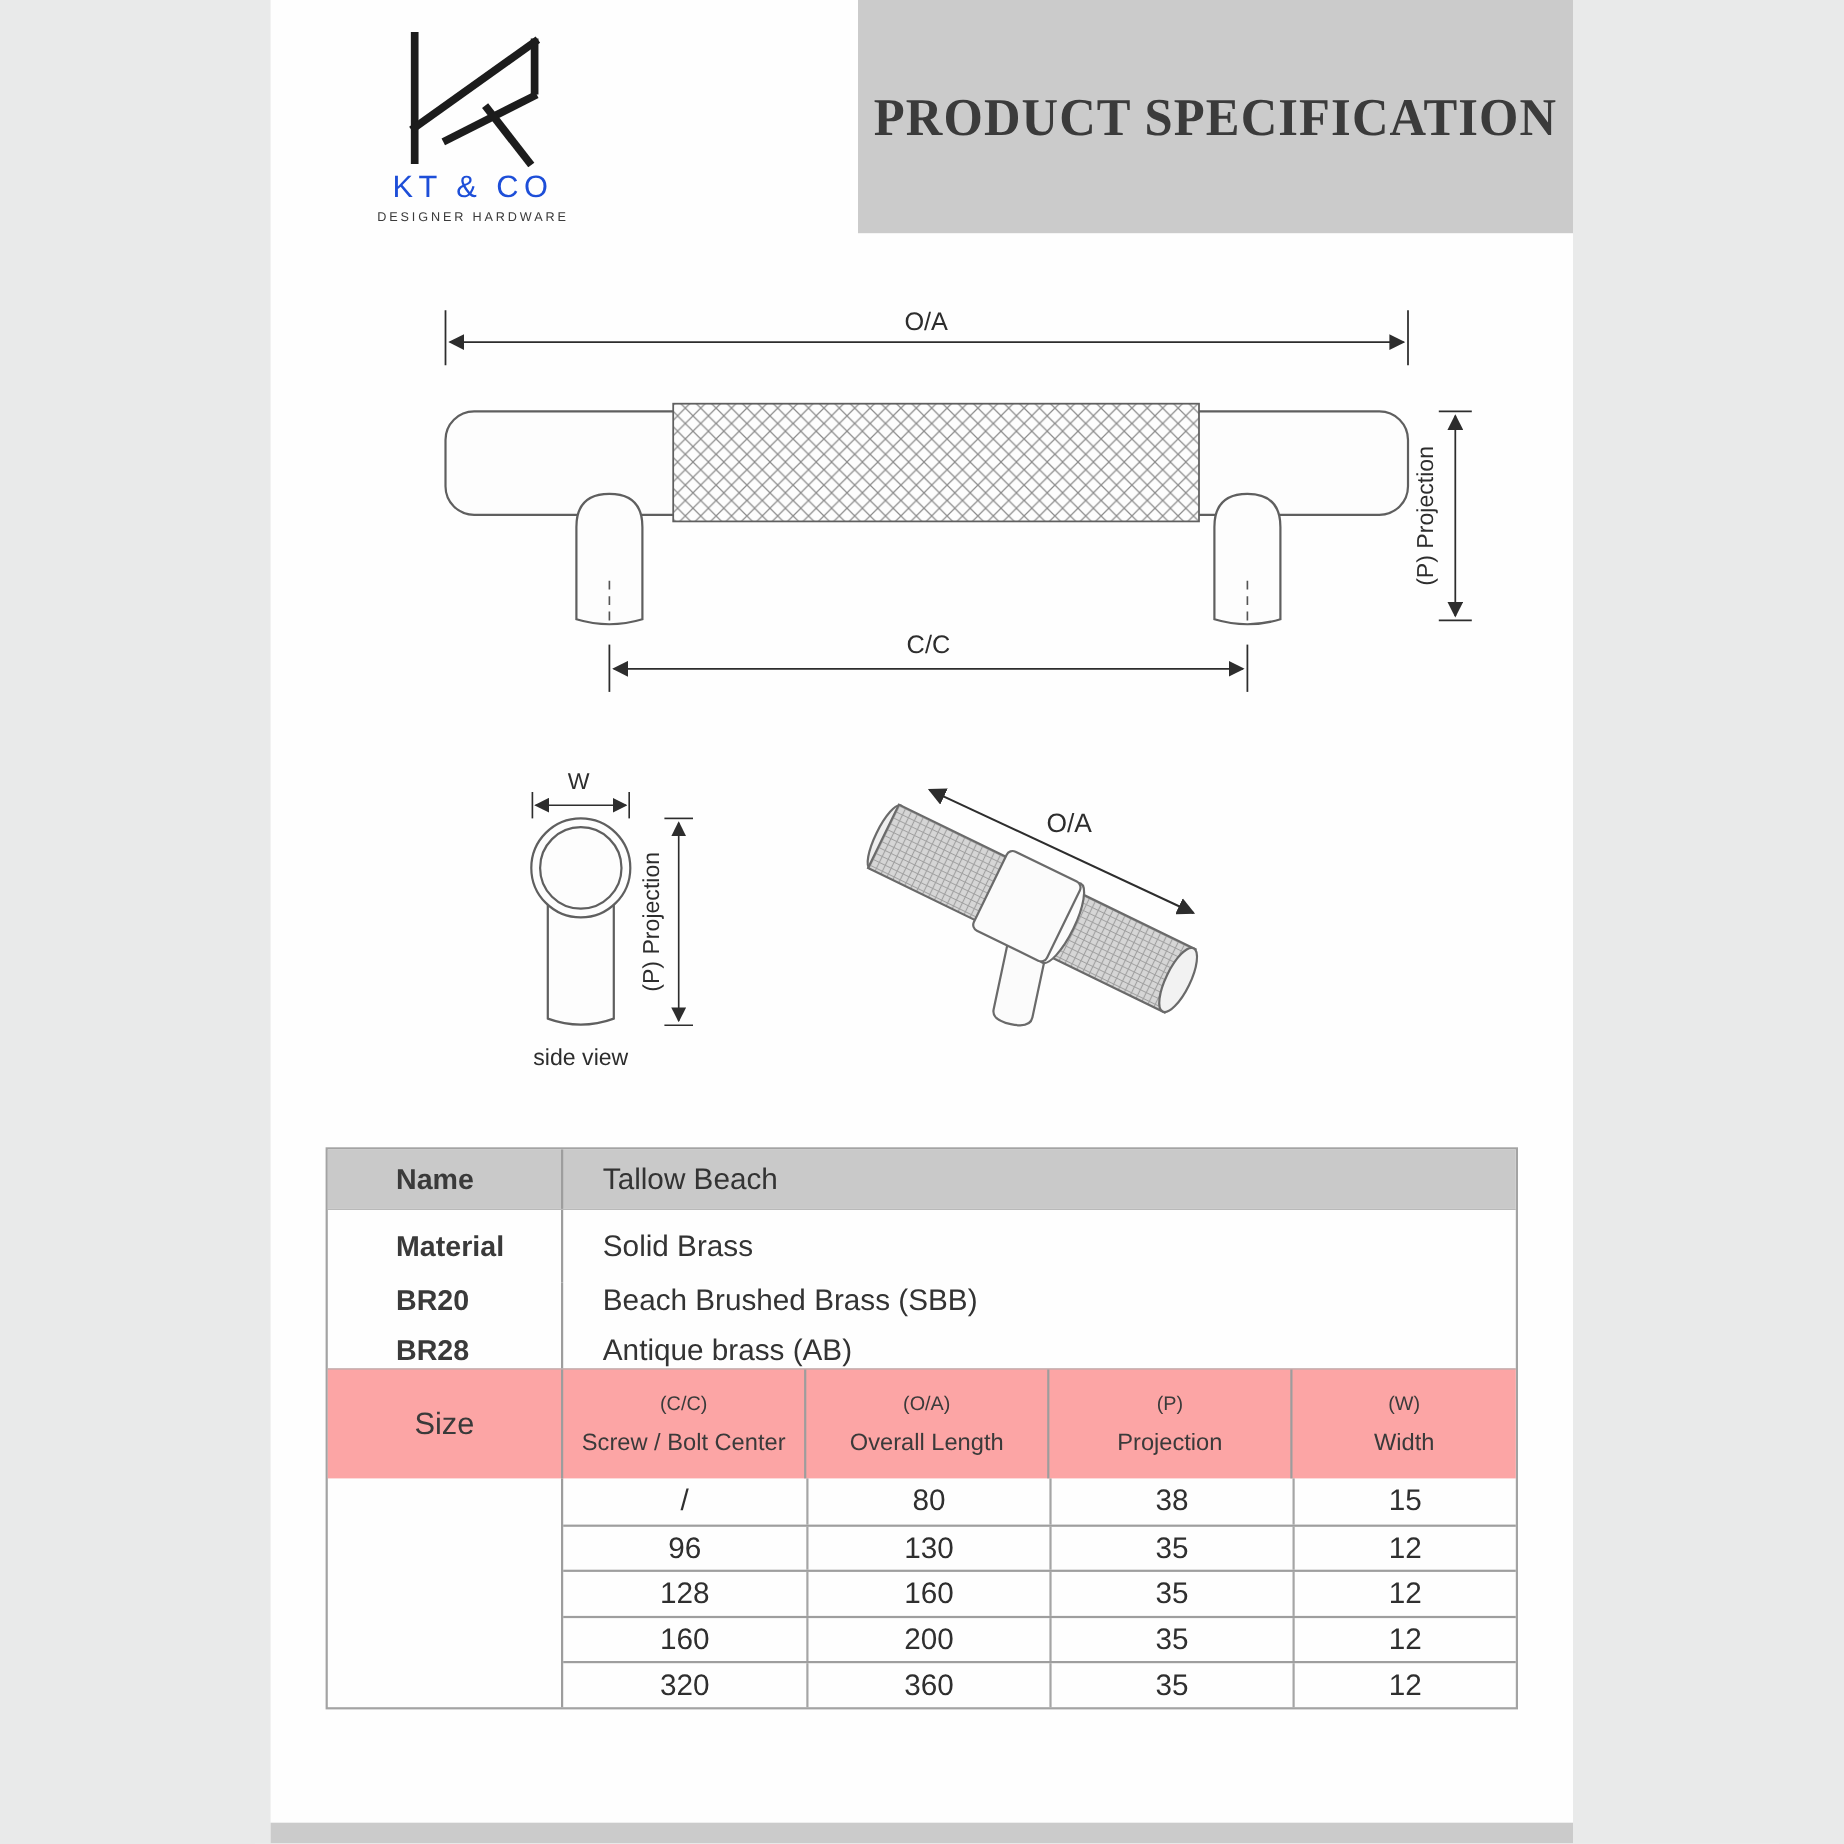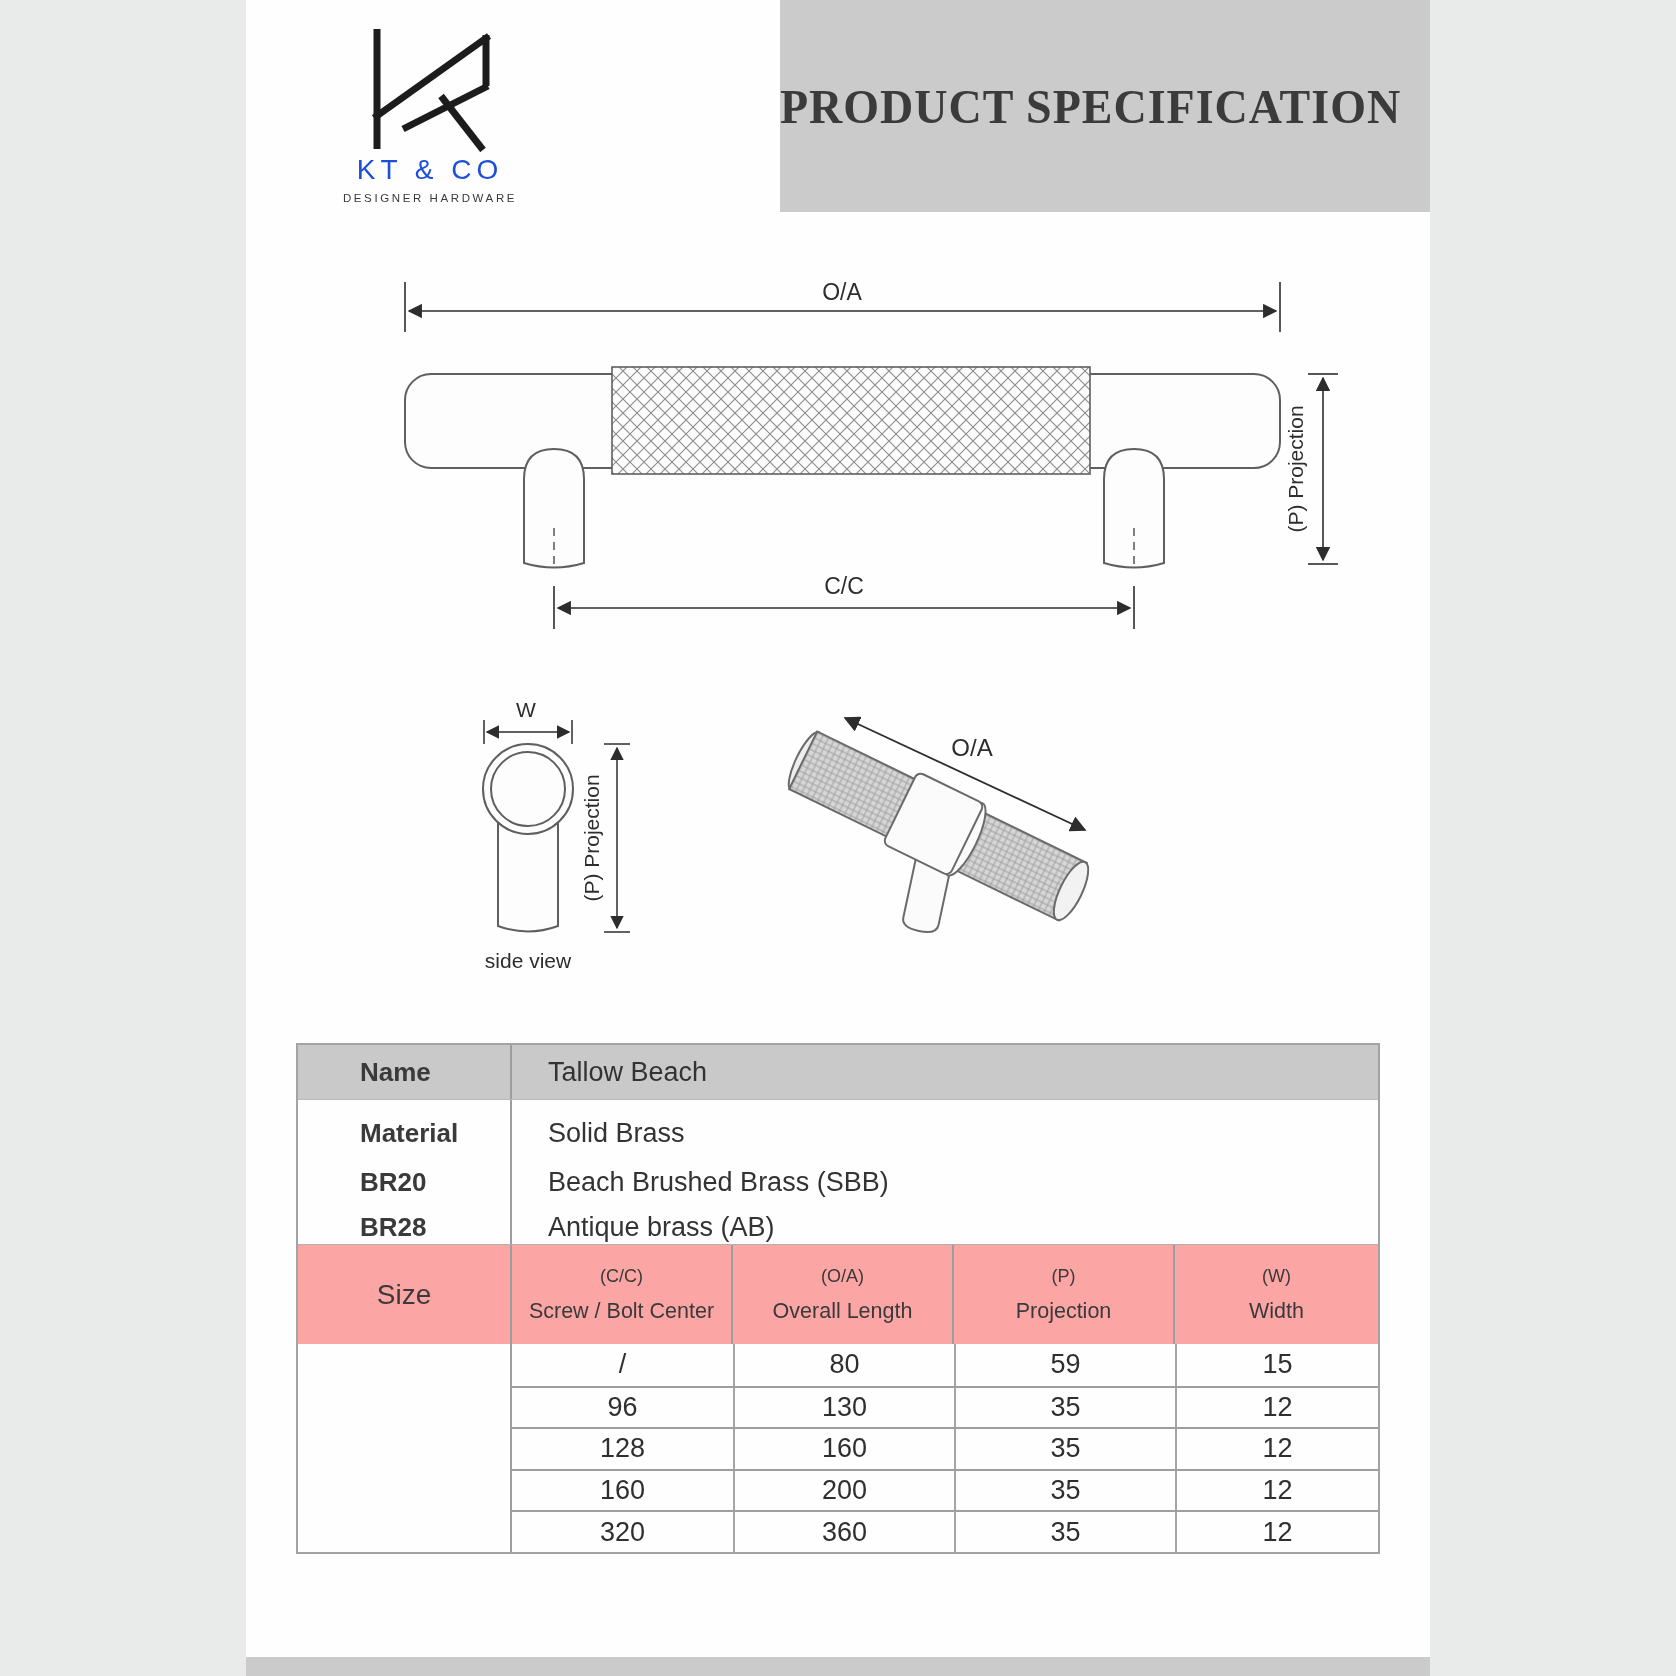--- a/index.html
+++ b/index.html
@@ -3,21 +3,21 @@
 <meta charset="utf-8">
 <style>
   * { margin:0; padding:0; box-sizing:border-box; }
   html,body { background:#e9eaea; }
   body { font-family:"Liberation Sans", sans-serif; }
   .page { position:relative; width:1676px; height:1676px; background:#e9eaea; overflow:hidden; }
   .card { position:absolute; left:246px; top:0; width:1184px; height:1676px; background:#fefefe; }
 
   
   .band { position:absolute; left:780px; top:0; width:650px; height:212px; background:#cbcbcb;
-          display:flex; align-items:center; }
+          display:flex; align-items:center; justify-content:center; }
   .band h1 { font-family:"Liberation Serif", serif; font-weight:bold; font-size:46px;
              letter-spacing:1px; color:#3b3b3b; transform:scaleY(1.05); white-space:nowrap; }
 
   
   .logo { position:absolute; left:340px; top:26px; width:180px; text-align:center; }
   .logo svg { display:block; margin:0 auto; }
   .logo .co { margin-top:2px; font-size:28px; letter-spacing:5px; color:#1d4ed8; }
   .logo .tag { margin-top:6px; font-size:11.5px; letter-spacing:2.6px; color:#3a3a3a; }
 
   
@@ -226,21 +226,21 @@
         <span class="szsub">Width</span>
       </div>
     </div>
 
     <div class="sizedata">
       <div class="sd-left"></div>
       <div class="sd-grid">
         <div class="sd-row">
           <div class="sd-cell">/</div>
           <div class="sd-cell">80</div>
-          <div class="sd-cell">59</div>
+          <div class="sd-cell">38</div>
           <div class="sd-cell">15</div>
         </div>
         <div class="sd-row">
           <div class="sd-cell">96</div>
           <div class="sd-cell">130</div>
           <div class="sd-cell">35</div>
           <div class="sd-cell">12</div>
         </div>
         <div class="sd-row">
           <div class="sd-cell">128</div>

